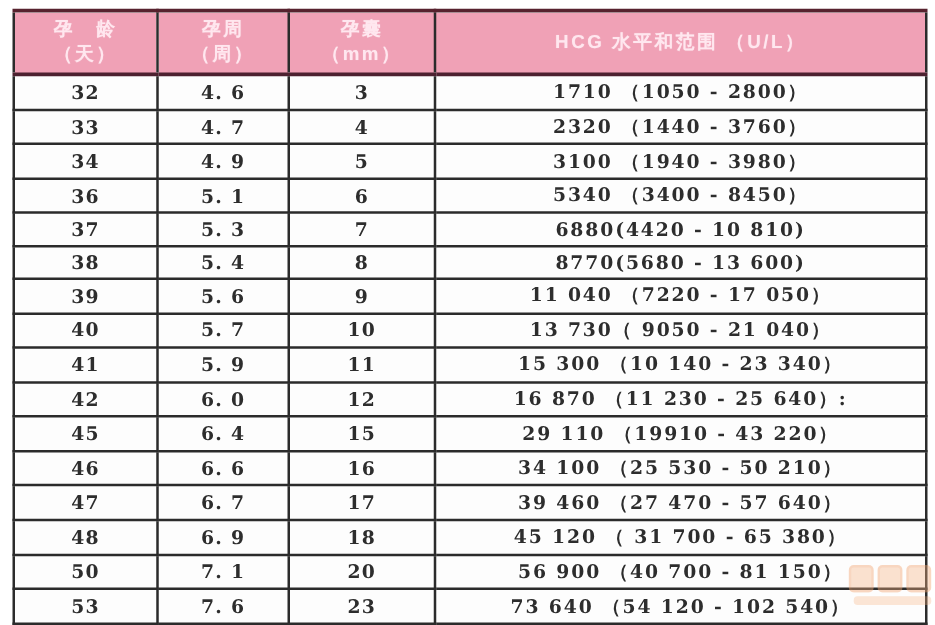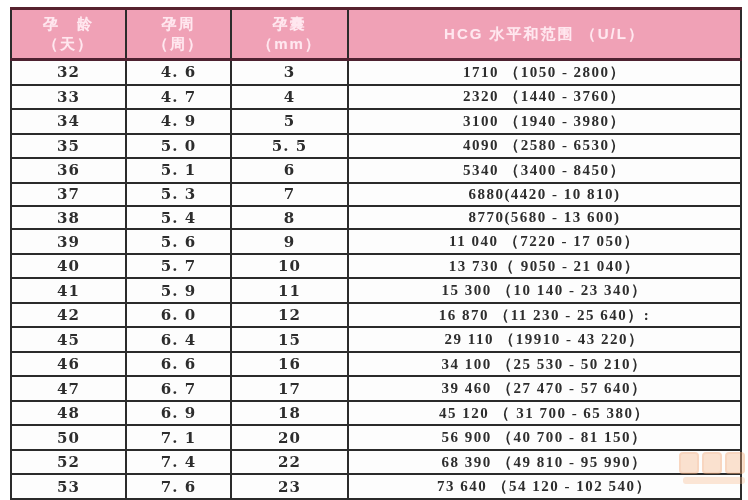--- a/index.html
+++ b/index.html
@@ -39,21 +39,21 @@
   }
   thead th .h-line{display:block;line-height:1.35;}
   tbody td{
     font-family:"DejaVu Serif", serif;
     font-weight:bold;
     color:#2d2d2d;
     font-size:15px;
     letter-spacing:1px;
     height:18px;
   }
-  tbody td.c4{font-size:15px;letter-spacing:1.5px;font-family:Liberation Serif, serif;}
+  tbody td.c4{font-size:15px;letter-spacing:1.5px;}
   
   .watermark{
     position:absolute;right:3px;bottom:4px;width:92px;height:44px;
     opacity:.5;pointer-events:none;
     display:flex;flex-direction:column;align-items:flex-end;gap:3px;
   }
   .wm-blocks{display:flex;gap:3px;}
   .wm-block{
     width:20px;height:22px;border-radius:4px;
     background:rgba(244,178,130,.75);
@@ -110,26 +110,20 @@
     <td class="c4">2320 （1440 - 3760）</td>
   </tr>
 
   <tr>
     <td class="c1">34</td>
     <td class="c2">4. 9</td>
     <td class="c3">5</td>
     <td class="c4">3100 （1940 - 3980）</td>
   </tr>
 
-  <tr>
-    <td class="c1">35</td>
-    <td class="c2">5. 0</td>
-    <td class="c3">5. 5</td>
-    <td class="c4">4090 （2580 - 6530）</td>
-  </tr>
 
   <tr>
     <td class="c1">36</td>
     <td class="c2">5. 1</td>
     <td class="c3">6</td>
     <td class="c4">5340 （3400 - 8450）</td>
   </tr>
 
   <tr>
     <td class="c1">37</td>
@@ -205,26 +199,20 @@
 
 
   <tr>
     <td class="c1">50</td>
     <td class="c2">7. 1</td>
     <td class="c3">20</td>
     <td class="c4">56 900 （40 700 - 81 150）</td>
   </tr>
 
 
-  <tr>
-    <td class="c1">52</td>
-    <td class="c2">7. 4</td>
-    <td class="c3">22</td>
-    <td class="c4">68 390 （49 810 - 95 990）</td>
-  </tr>
 
   <tr>
     <td class="c1">53</td>
     <td class="c2">7. 6</td>
     <td class="c3">23</td>
     <td class="c4">73 640 （54 120 - 102 540）</td>
   </tr>
 
 </tbody>
   </table>

